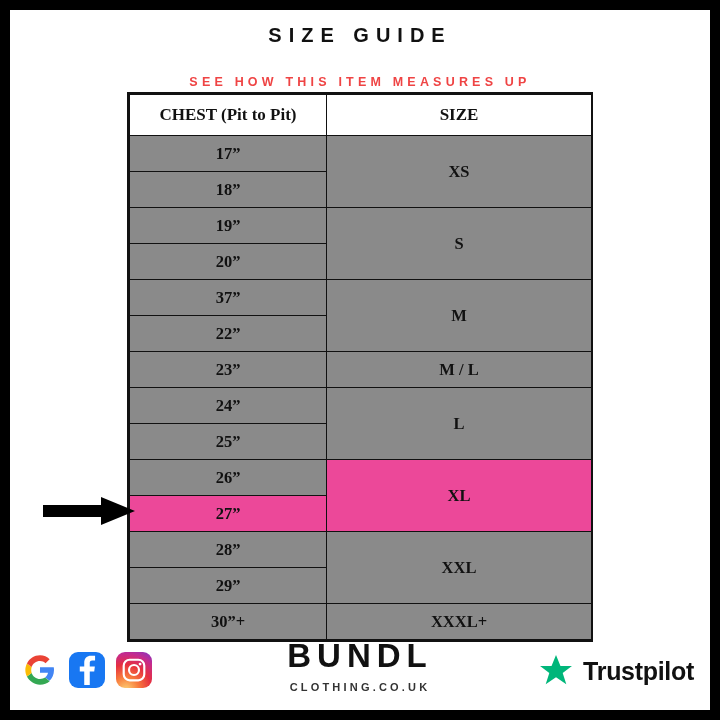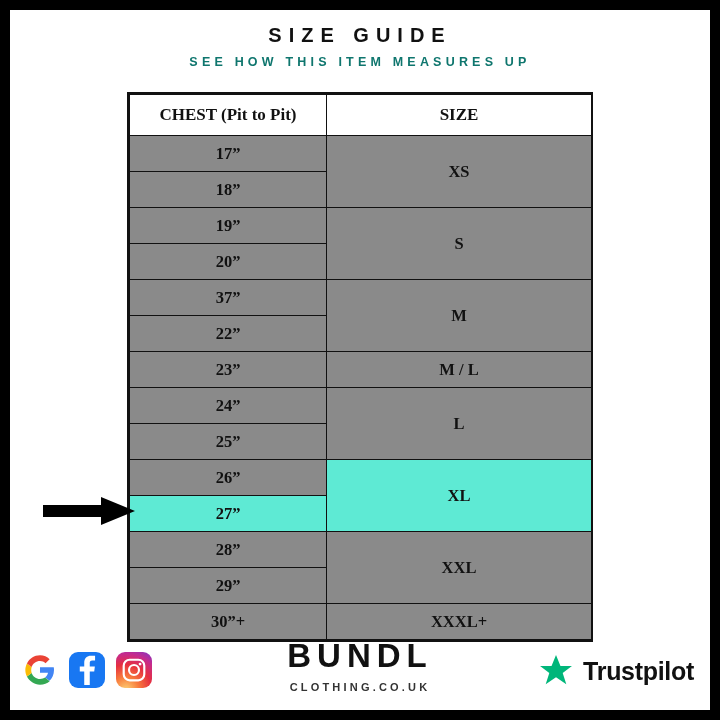--- a/index.html
+++ b/index.html
@@ -29,22 +29,22 @@
     letter-spacing: 7px;
     color: #111111;
     margin-top: 14px;
     font-family: "Liberation Sans", sans-serif;
   }
   .subtitle {
     text-align: center;
     font-size: 12.5px;
     font-weight: bold;
     letter-spacing: 4.2px;
-    color: #0f766e;
-    margin-top: 8px;
+    color: #ef4444;
+    margin-top: 28px;
   }
   .table-wrap {
     position: absolute;
     left: 117px;
     top: 82px;
     width: 466px;
     border: 2px solid #111111;
     box-sizing: border-box;
   }
   table {
@@ -63,21 +63,21 @@
     padding: 0;
     height: 35px;
     font-family: Liberation Serif, serif;
   }
   thead th {
     background: #ffffff;
     height: 40px;
     font-size: 17px;
   }
   td.grey { background: #8a8a8a; }
-  td.white { background: #5eead4; }
+  td.white { background: #ec4899; }
   .arrow {
     position: absolute;
     left: 33px;
     top: 487px;
     width: 92px;
     height: 28px;
   }
   .footer {
     position: absolute;
     left: 0;

